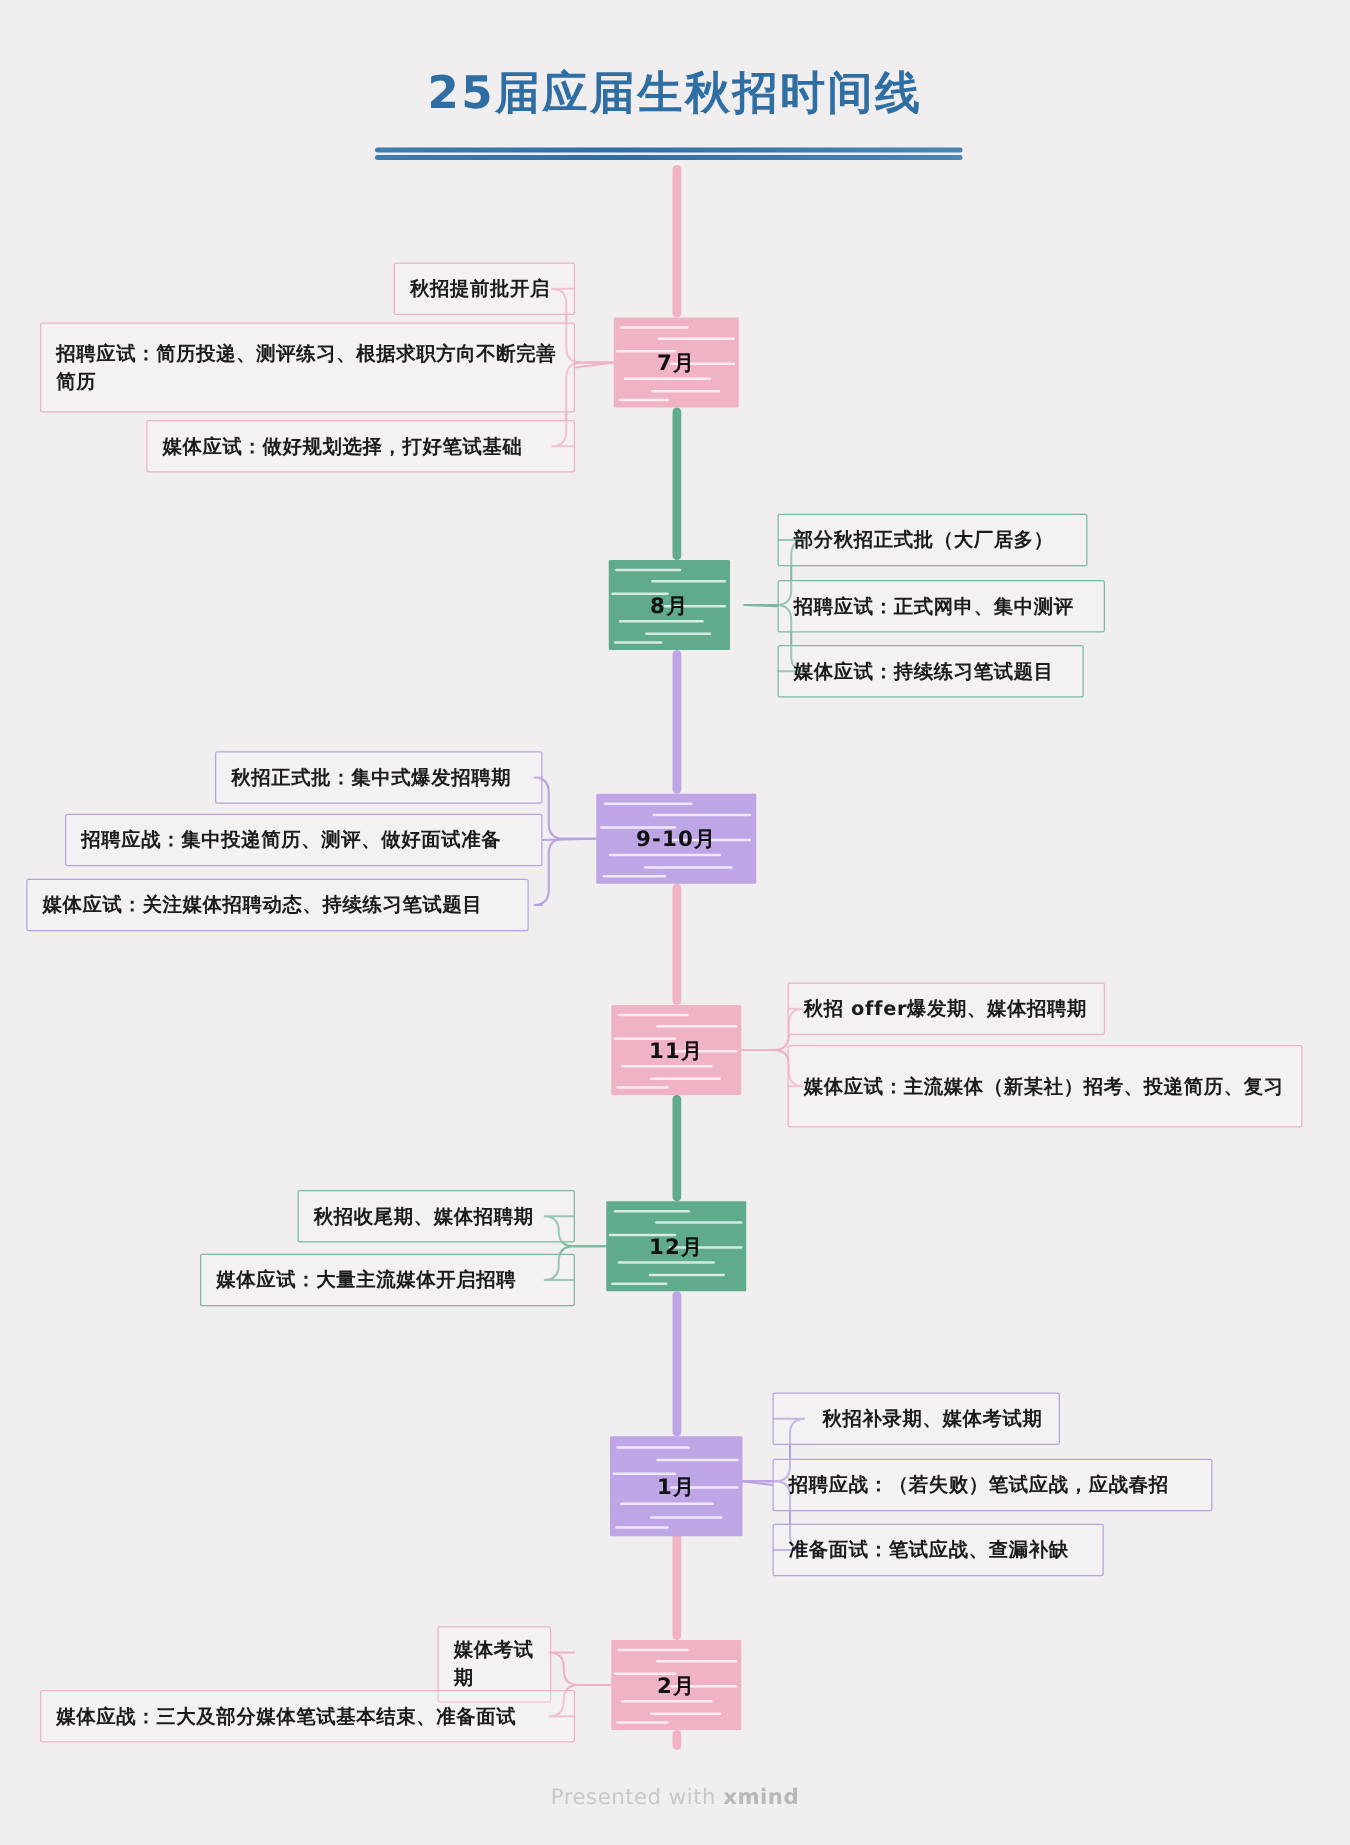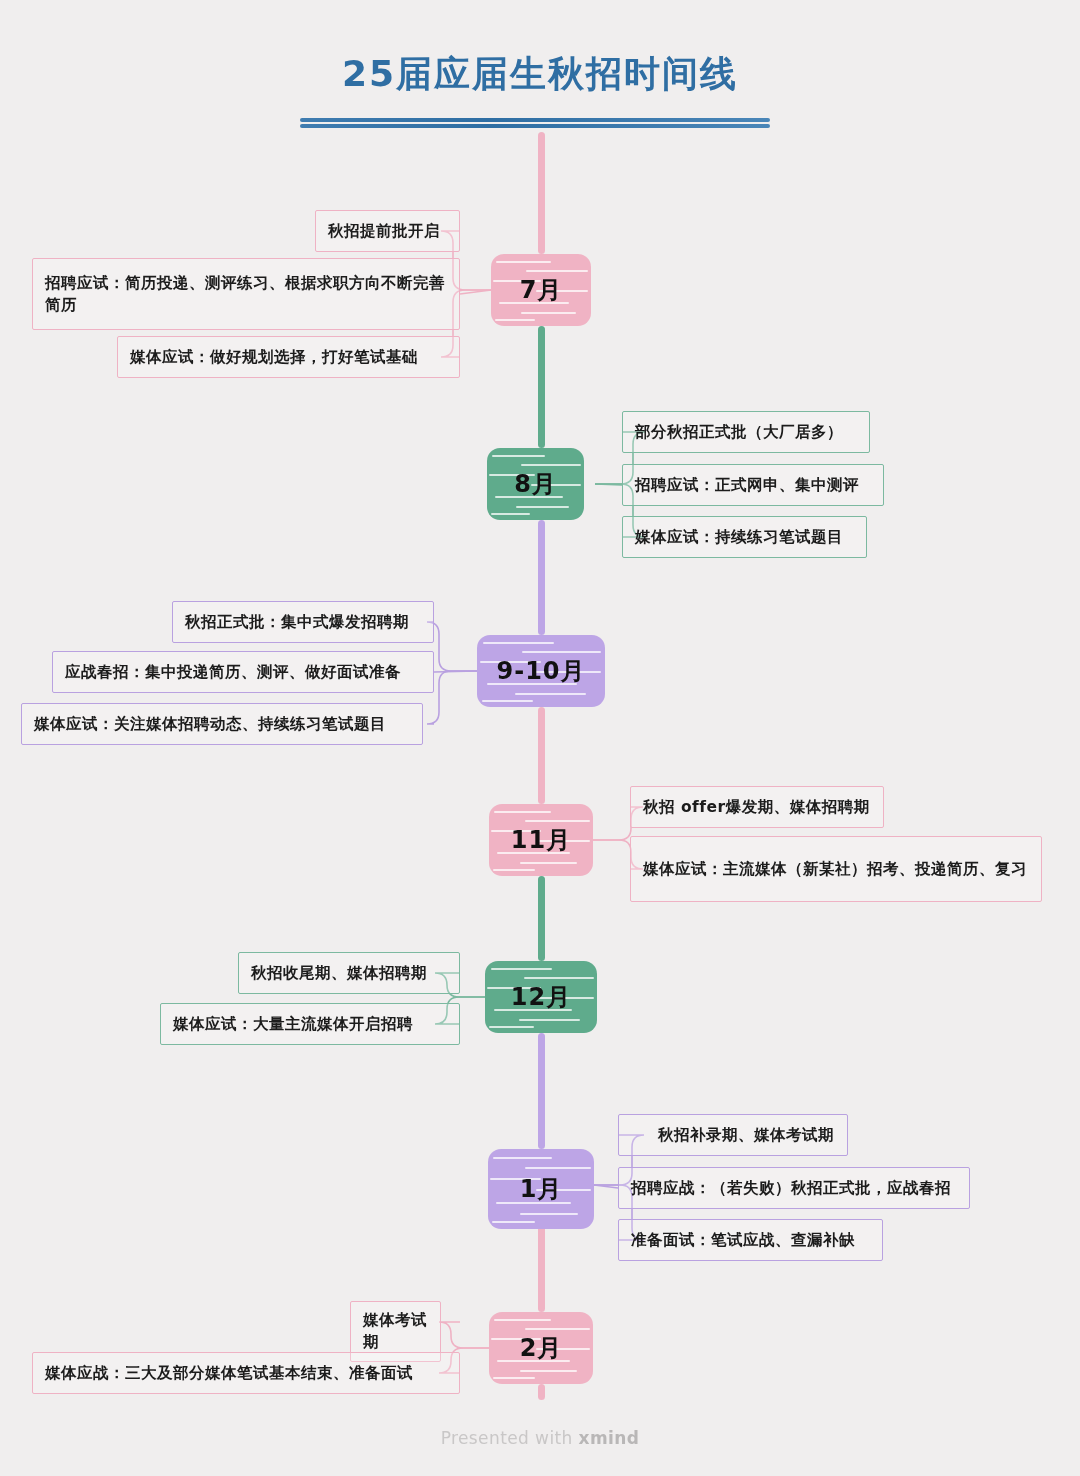--- a/index.html
+++ b/index.html
@@ -30,23 +30,23 @@
   }
   .title-rule i:first-child{margin-bottom:2px;}
 
   
   .spine{position:absolute;left:538px;width:7px;border-radius:4px;}
 
   
   .node{
     position:absolute;
     display:flex;align-items:center;justify-content:center;
-    font-size:24px;font-weight:bold;color:#111;
+    font-size:17px;font-weight:bold;color:#111;
     letter-spacing:1px;
-    border-radius:13px;
+    border-radius:1px;
     overflow:hidden;
     z-index:4;
   }
   .node .lbl{position:relative;z-index:3;}
   .node .streaks{position:absolute;inset:0;z-index:1;pointer-events:none;}
   .node .streaks s{
     position:absolute;display:block;height:2px;
     background:rgba(255,255,255,.75);border-radius:2px;
   }
   .node.pink{background:#f0b3c4;}
@@ -226,42 +226,42 @@
       <div class="box green-b" style="left: 622px; top: 464px; width: 262px; min-height: 42px;">
         <span>招聘应试：正式网申、集中测评</span>
       </div>
       <div class="box green-b" style="left: 622px; top: 516px; width: 245px; min-height: 42px;">
         <span>媒体应试：持续练习笔试题目</span>
       </div>
       <div class="box purple-b" style="left: 172px; top: 601px; width: 262px; min-height: 42px;">
         <span>秋招正式批：集中式爆发招聘期</span>
       </div>
       <div class="box purple-b" style="left: 52px; top: 651px; width: 382px; min-height: 42px;">
-        <span>应战春招：集中投递简历、测评、做好面试准备</span>
+        <span>招聘应战：集中投递简历、测评、做好面试准备</span>
       </div>
       <div class="box purple-b" style="left: 21px; top: 703px; width: 402px; min-height: 42px;">
         <span>媒体应试：关注媒体招聘动态、持续练习笔试题目</span>
       </div>
       <div class="box pink-b" style="left: 630px; top: 786px; width: 254px; min-height: 42px;">
         <span>秋招 offer爆发期、媒体招聘期</span>
       </div>
       <div class="box pink-b" style="left: 630px; top: 836px; width: 412px; min-height: 66px;">
         <span>媒体应试：主流媒体（新某社）招考、投递简历、复习</span>
       </div>
       <div class="box green-b" style="left: 238px; top: 952px; width: 222px; min-height: 42px;">
         <span>秋招收尾期、媒体招聘期</span>
       </div>
       <div class="box green-b" style="left: 160px; top: 1003px; width: 300px; min-height: 42px; align-items: center;">
         <span>媒体应试：大量主流媒体开启招聘</span>
       </div>
       <div class="box purple-b" style="left: 618px; top: 1114px; width: 230px; min-height: 42px; padding-left: 39px;">
         <span>秋招补录期、媒体考试期</span>
       </div>
       <div class="box purple-b" style="left: 618px; top: 1167px; width: 352px; min-height: 42px;">
-        <span>招聘应战：（若失败）秋招正式批，应战春招</span>
+        <span>招聘应战：（若失败）笔试应战，应战春招</span>
       </div>
       <div class="box purple-b" style="left: 618px; top: 1219px; width: 265px; min-height: 42px;">
         <span>准备面试：笔试应战、查漏补缺</span>
       </div>
       <div class="box pink-b" style="left: 350px; top: 1301px; width: 91px; min-height: 42px;">
         <span>媒体考试期</span>
       </div>
       <div class="box pink-b" style="left: 32px; top: 1352px; width: 428px; min-height: 42px;">
         <span>媒体应战：三大及部分媒体笔试基本结束、准备面试</span>
       </div>

